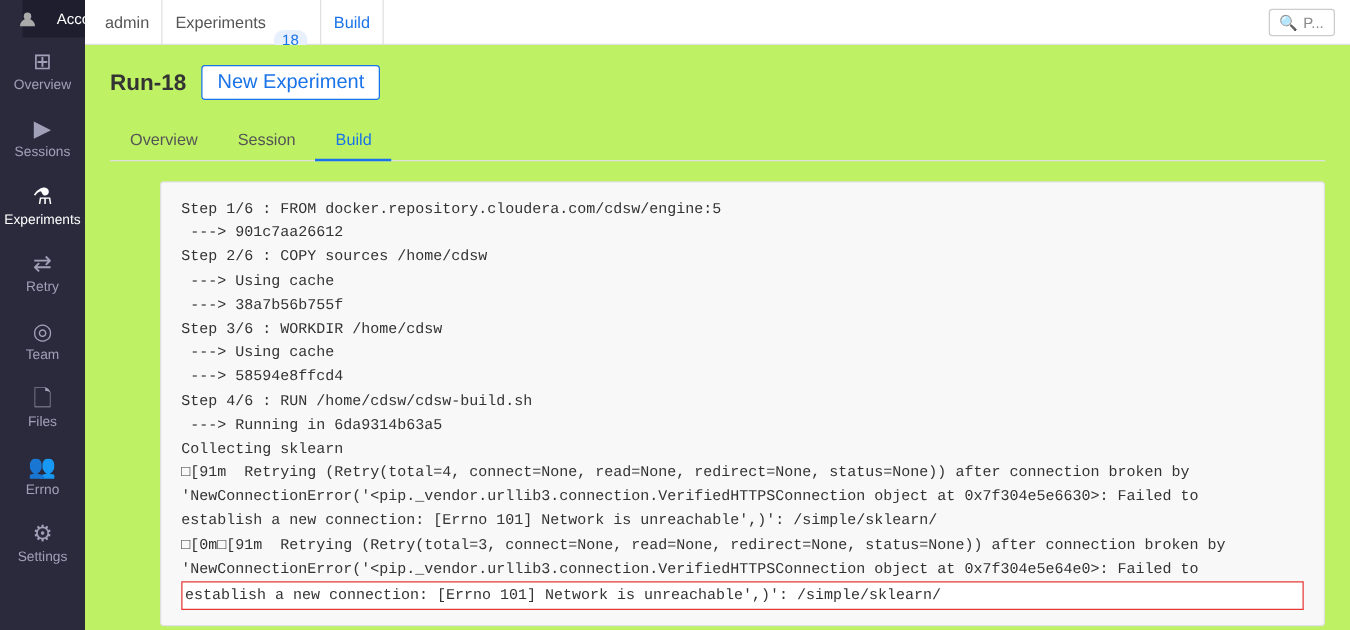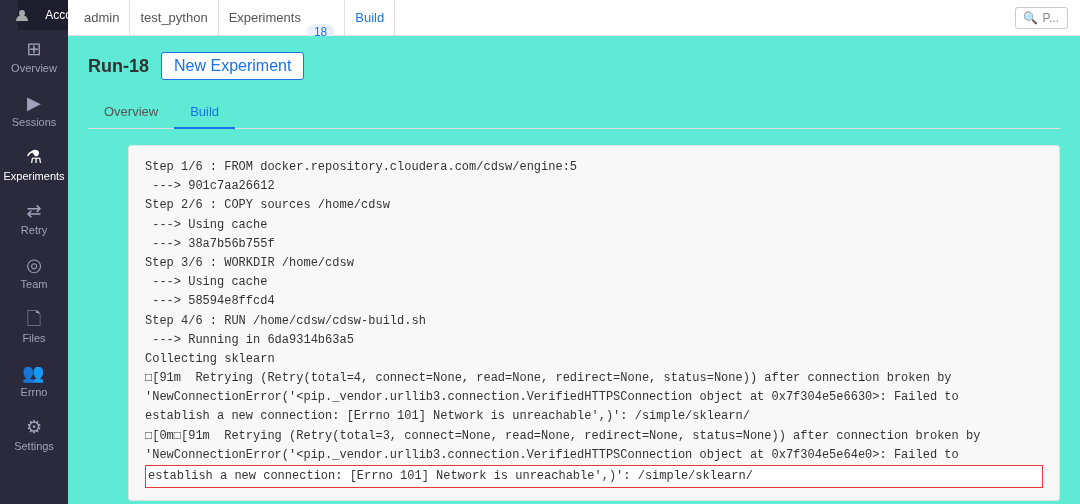--- a/index.html
+++ b/index.html
@@ -93,21 +93,21 @@
       gap: 4px;
       color: #888;
       font-size: 12px;
     }
 
     
     .content {
       flex: 1;
       padding: 16px 20px;
       overflow-y: auto;
-      background: #5eead4;
+      background: #bef264;
     }
 
     
     .run-title-row {
       display: flex;
       align-items: center;
       gap: 12px;
       margin-bottom: 16px;
     }
     .run-title {
@@ -208,23 +208,20 @@
     <span>Settings</span>
   </div>
 </div>
 
 <div class="main">
   <div class="breadcrumb-bar">
     <div class="breadcrumb-item">
       <span>admin</span>
     </div>
     <div class="breadcrumb-item">
-      <span>test_python</span>
-    </div>
-    <div class="breadcrumb-item">
       <span>Experiments</span>
       <span class="breadcrumb-badge">18</span>
     </div>
     <div class="breadcrumb-item active">
       <span>Build</span>
     </div>
     <div class="breadcrumb-spacer"></div>
     <div class="search-box">
       <span>🔍</span>
       <span>P...</span>
@@ -234,20 +231,23 @@
   <div class="content">
     <div class="run-title-row">
       <span class="run-title">Run-18</span>
       <button class="new-experiment-btn">New Experiment</button>
     </div>
 
     <div class="tabs">
       <div class="tab">
         <span>Overview</span>
       </div>
+      <div class="tab">
+        <span>Session</span>
+      </div>
       <div class="tab active">
         <span>Build</span>
       </div>
     </div>
 
     <div class="build-log" id="build-log-container">
     <span class="log-line">Step 1/6 : FROM docker.repository.cloudera.com/cdsw/engine:5</span><br><span class="log-line"> ---&gt; 901c7aa26612</span><br><span class="log-line">Step 2/6 : COPY sources /home/cdsw</span><br><span class="log-line"> ---&gt; Using cache</span><br><span class="log-line"> ---&gt; 38a7b56b755f</span><br><span class="log-line">Step 3/6 : WORKDIR /home/cdsw</span><br><span class="log-line"> ---&gt; Using cache</span><br><span class="log-line"> ---&gt; 58594e8ffcd4</span><br><span class="log-line">Step 4/6 : RUN /home/cdsw/cdsw-build.sh</span><br><span class="log-line"> ---&gt; Running in 6da9314b63a5</span><br><span class="log-line">Collecting sklearn</span><br><span class="log-line">□[91m  Retrying (Retry(total=4, connect=None, read=None, redirect=None, status=None)) after connection broken by</span><br><span class="log-line">'NewConnectionError('&lt;pip._vendor.urllib3.connection.VerifiedHTTPSConnection object at 0x7f304e5e6630&gt;: Failed to</span><br><span class="log-line">establish a new connection: [Errno 101] Network is unreachable',)': /simple/sklearn/</span><br><span class="log-line">□[0m□[91m  Retrying (Retry(total=3, connect=None, read=None, redirect=None, status=None)) after connection broken by</span><br><span class="log-line">'NewConnectionError('&lt;pip._vendor.urllib3.connection.VerifiedHTTPSConnection object at 0x7f304e5e64e0&gt;: Failed to</span><br><span class="log-line error-highlight">establish a new connection: [Errno 101] Network is unreachable',)': /simple/sklearn/</span></div>
   </div>
 </div>
 

